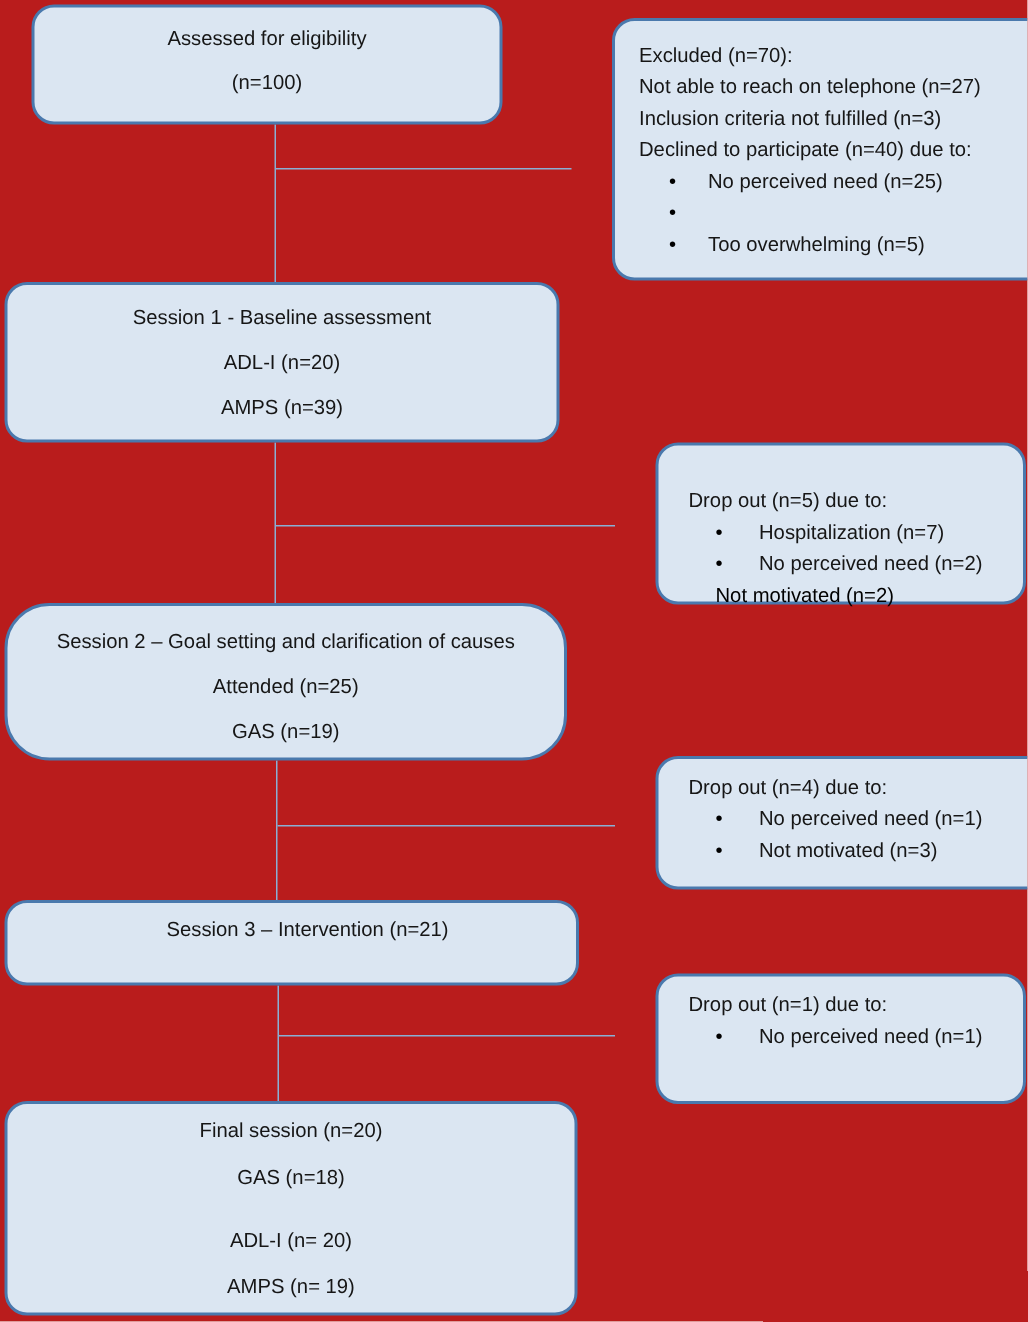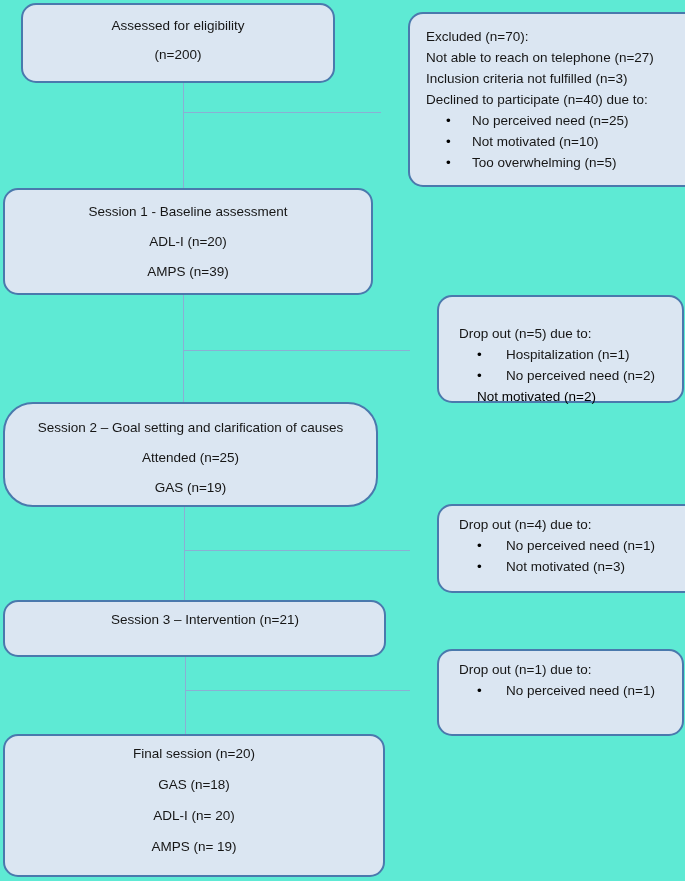--- a/index.html
+++ b/index.html
@@ -1,20 +1,20 @@
 <!DOCTYPE html>
 <html><head>
 <meta charset="utf-8">
 <style>
   html, body { margin: 0; padding: 0; background: #ffffff; }
   #stage {
     position: relative;
     width: 685px;
     height: 881px;
-    background: #5eead4;
+    background: #b91c1c;
     font-family: "Liberation Sans", sans-serif;
     font-size: 13.5px;
     line-height: 21px;
     color: #161616;
     overflow: hidden;
   }
   .box {
     position: absolute;
     box-sizing: border-box;
     background: var(--box-fill, #dbe6f2);
@@ -48,53 +48,52 @@
   <div class="conn" style="left:184px; top:112px; width:197px; height:1px;"></div>
   <div class="conn" style="left:183px; top:295px; width:1px; height:107px;"></div>
   <div class="conn" style="left:184px; top:350px; width:226px; height:1px;"></div>
   <div class="conn" style="left:184px; top:507px; width:1px; height:93px;"></div>
   <div class="conn" style="left:185px; top:550px; width:225px; height:1px;"></div>
   <div class="conn" style="left:185px; top:657px; width:1px; height:77px;"></div>
   <div class="conn" style="left:186px; top:690px; width:224px; height:1px;"></div>
 
   <div class="box center" style="left:21px; top:3px; width:314px; height:80px; padding-top:10px;">
     <div style="margin-bottom:8px;">Assessed for eligibility</div>
-    <div>(n=200)</div>
+    <div>(n=100)</div>
   </div>
 
   <div class="box left" style="left:381px; top:12px; width:294px; height:175px; padding:12px 12px 0 16px;">
     <div class="tline">Excluded (n=70):</div>
     <div class="tline">Not able to reach on telephone (n=27)</div>
     <div class="tline">Inclusion criteria not fulfilled (n=3)</div>
     <div class="tline">Declined to participate (n=40) due to:</div>
     <div class="bullet-row">
       <span class="dot dot-wide">•</span>
       <span>No perceived need (n=25)</span>
     </div>
     <div class="bullet-row">
       <span class="dot dot-wide">•</span>
-      <span>Not motivated (n=10)</span>
     </div>
     <div class="bullet-row">
       <span class="dot dot-wide">•</span>
       <span>Too overwhelming (n=5)</span>
     </div>
   </div>
 
   <div class="box center" style="left:3px; top:188px; width:370px; height:107px; padding-top:11px;">
     <div class="pline">Session 1 - Baseline assessment</div>
     <div class="pline">ADL-I (n=20)</div>
     <div class="pline">AMPS (n=39)</div>
   </div>
 
   <div class="box left" style="left:410px; top:295px; width:247px; height:108px; padding:26px 10px 0 20px;">
     <div class="tline">Drop out (n=5) due to:</div>
     <div class="bullet-row">
       <span class="dot dot-drop">•</span>
-      <span>Hospitalization (n=1)</span>
+      <span>Hospitalization (n=7)</span>
     </div>
     <div class="bullet-row">
       <span class="dot dot-drop">•</span>
       <span>No perceived need (n=2)</span>
     </div>
     <div class="bullet-row">
       <span class="dot dot-drop" style="width:auto; margin-left:18px;">Not motivated (n=2)</span>
     </div>
 
   </div>
@@ -124,18 +123,18 @@
   <div class="box left" style="left:410px; top:649px; width:247px; height:87px; padding:8px 10px 0 20px;">
     <div class="tline">Drop out (n=1) due to:</div>
     <div class="bullet-row">
       <span class="dot dot-drop">•</span>
       <span>No perceived need (n=1)</span>
     </div>
   </div>
 
   <div class="box center" style="left:3px; top:734px; width:382px; height:143px; padding-top:7px;">
     <div class="pline" style="margin-bottom:10px;">Final session (n=20)</div>
-    <div class="pline" style="margin-bottom:10px;">GAS (n=18)</div>
+    <div class="pline" style="margin-bottom:21px;">GAS (n=18)</div>
     <div class="pline" style="margin-bottom:10px;">ADL-I (n= 20)</div>
     <div class="pline">AMPS (n= 19)</div>
   </div>
 
 </div>
 
 </body></html>

